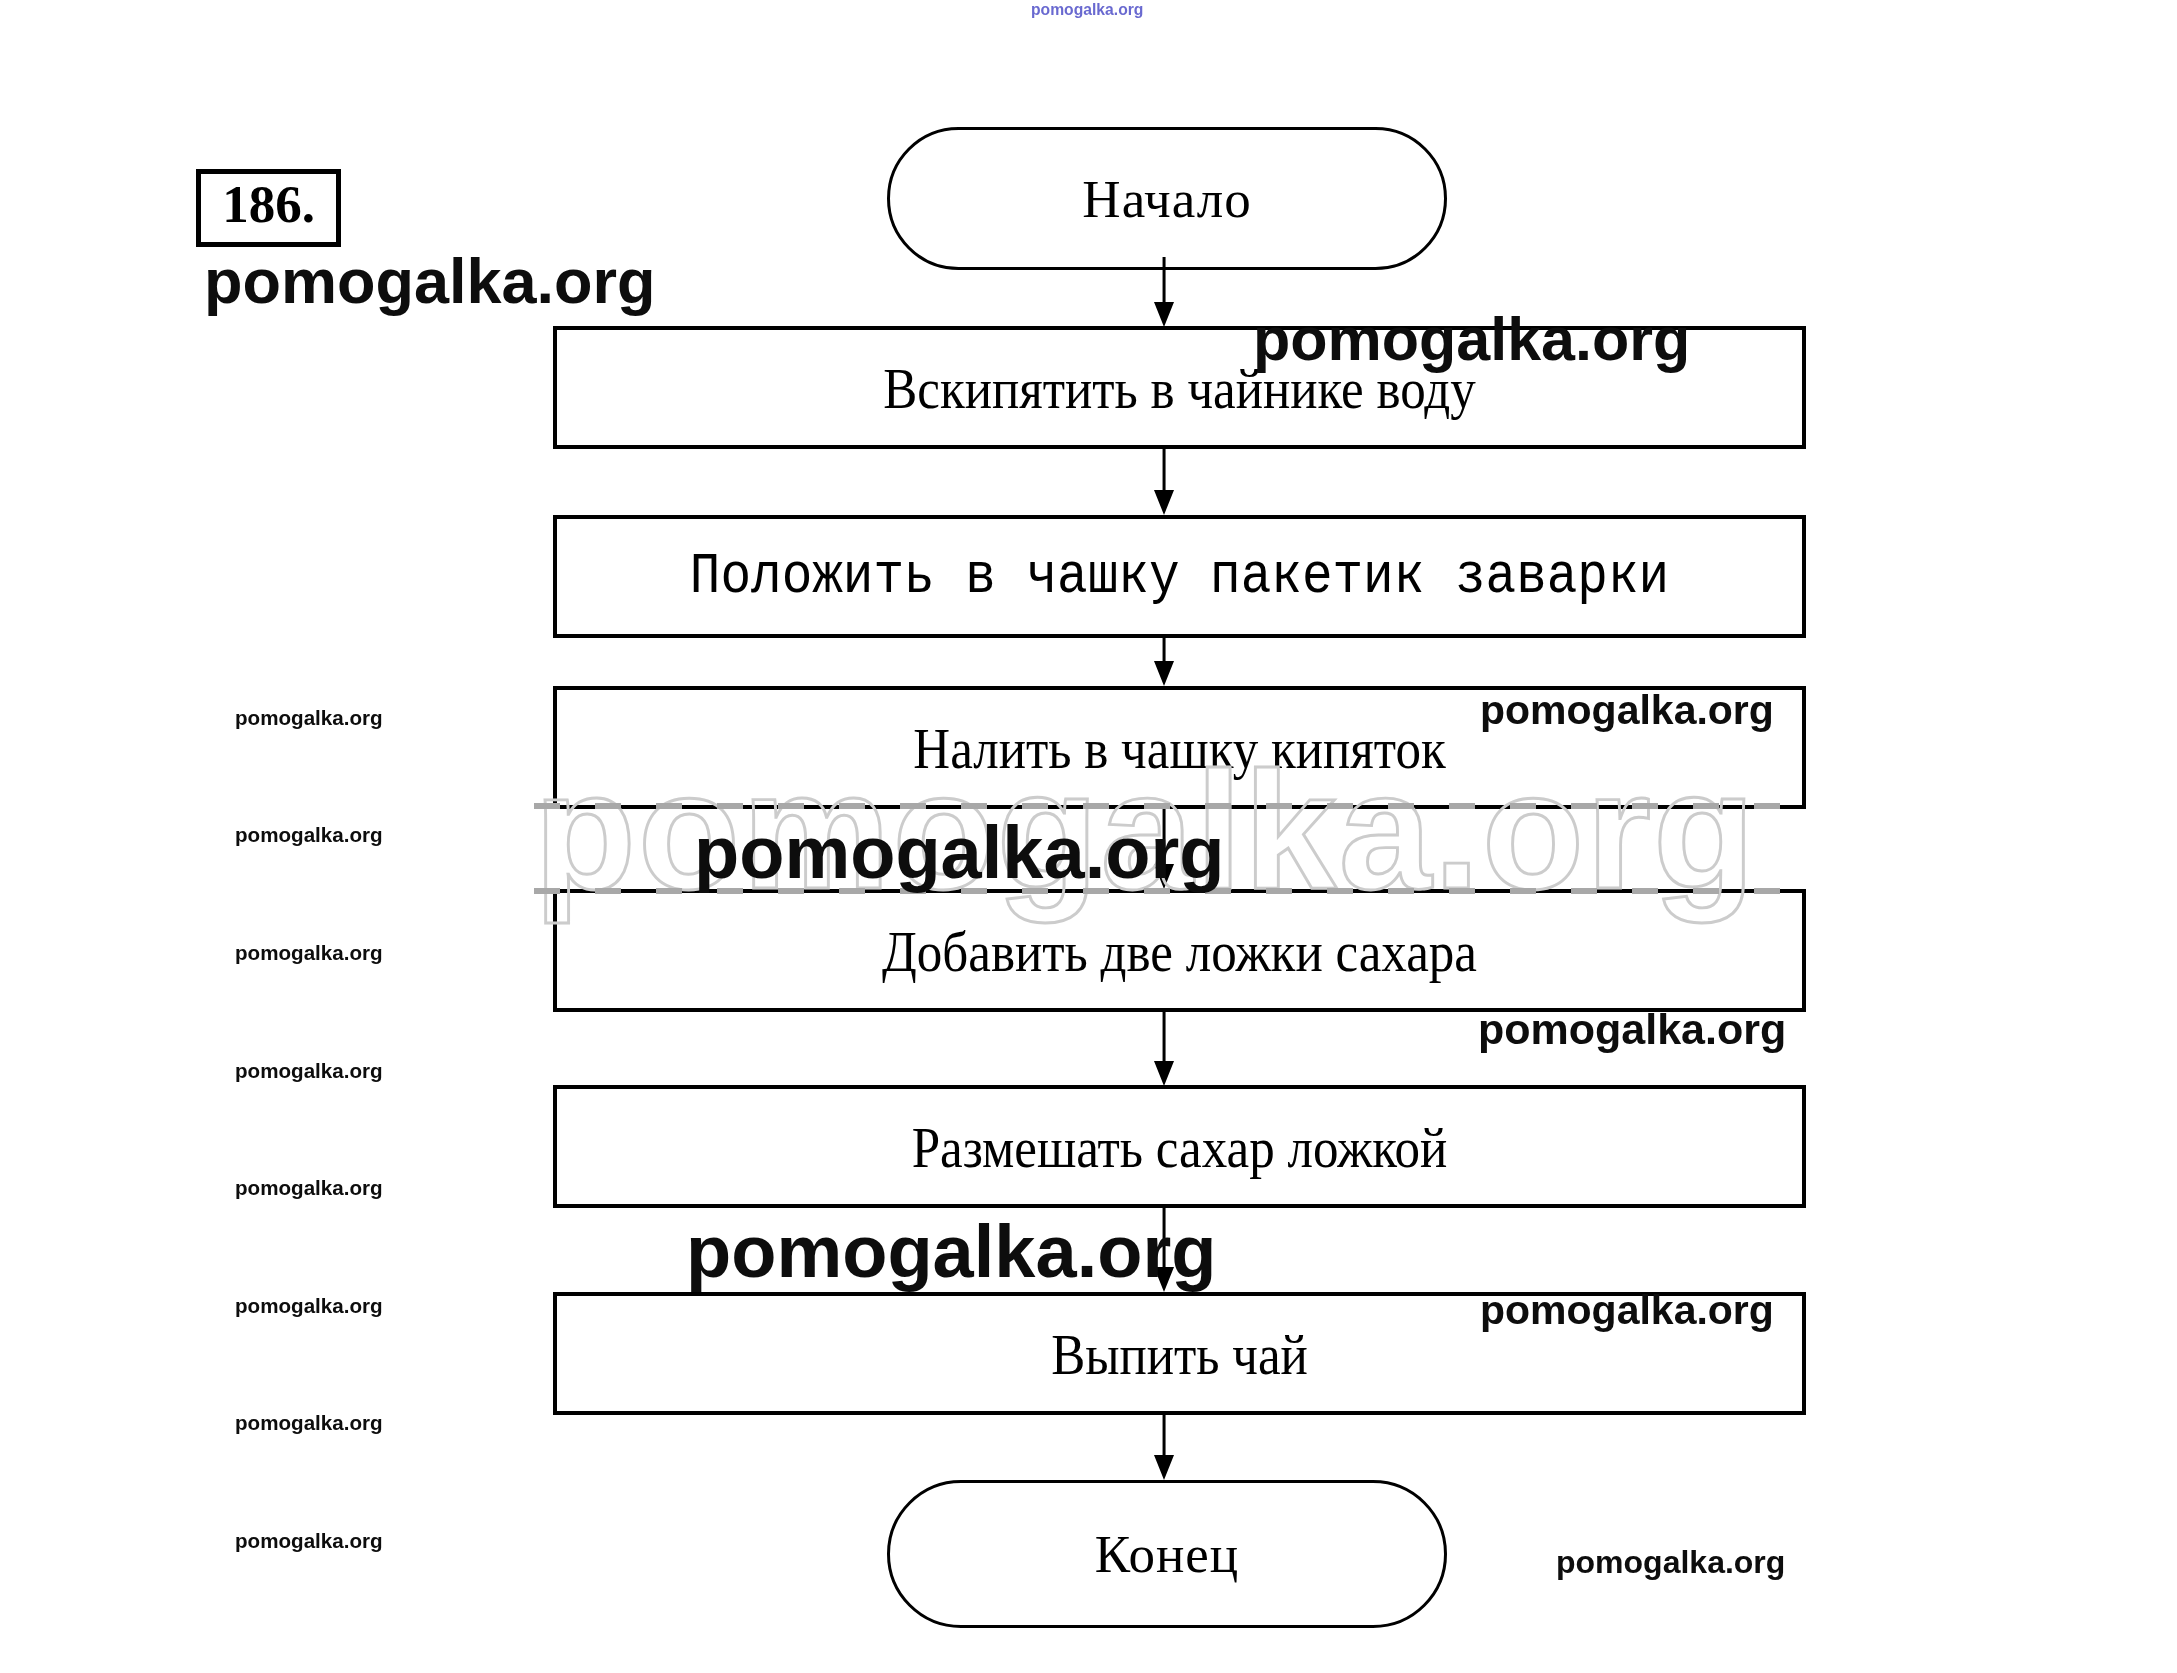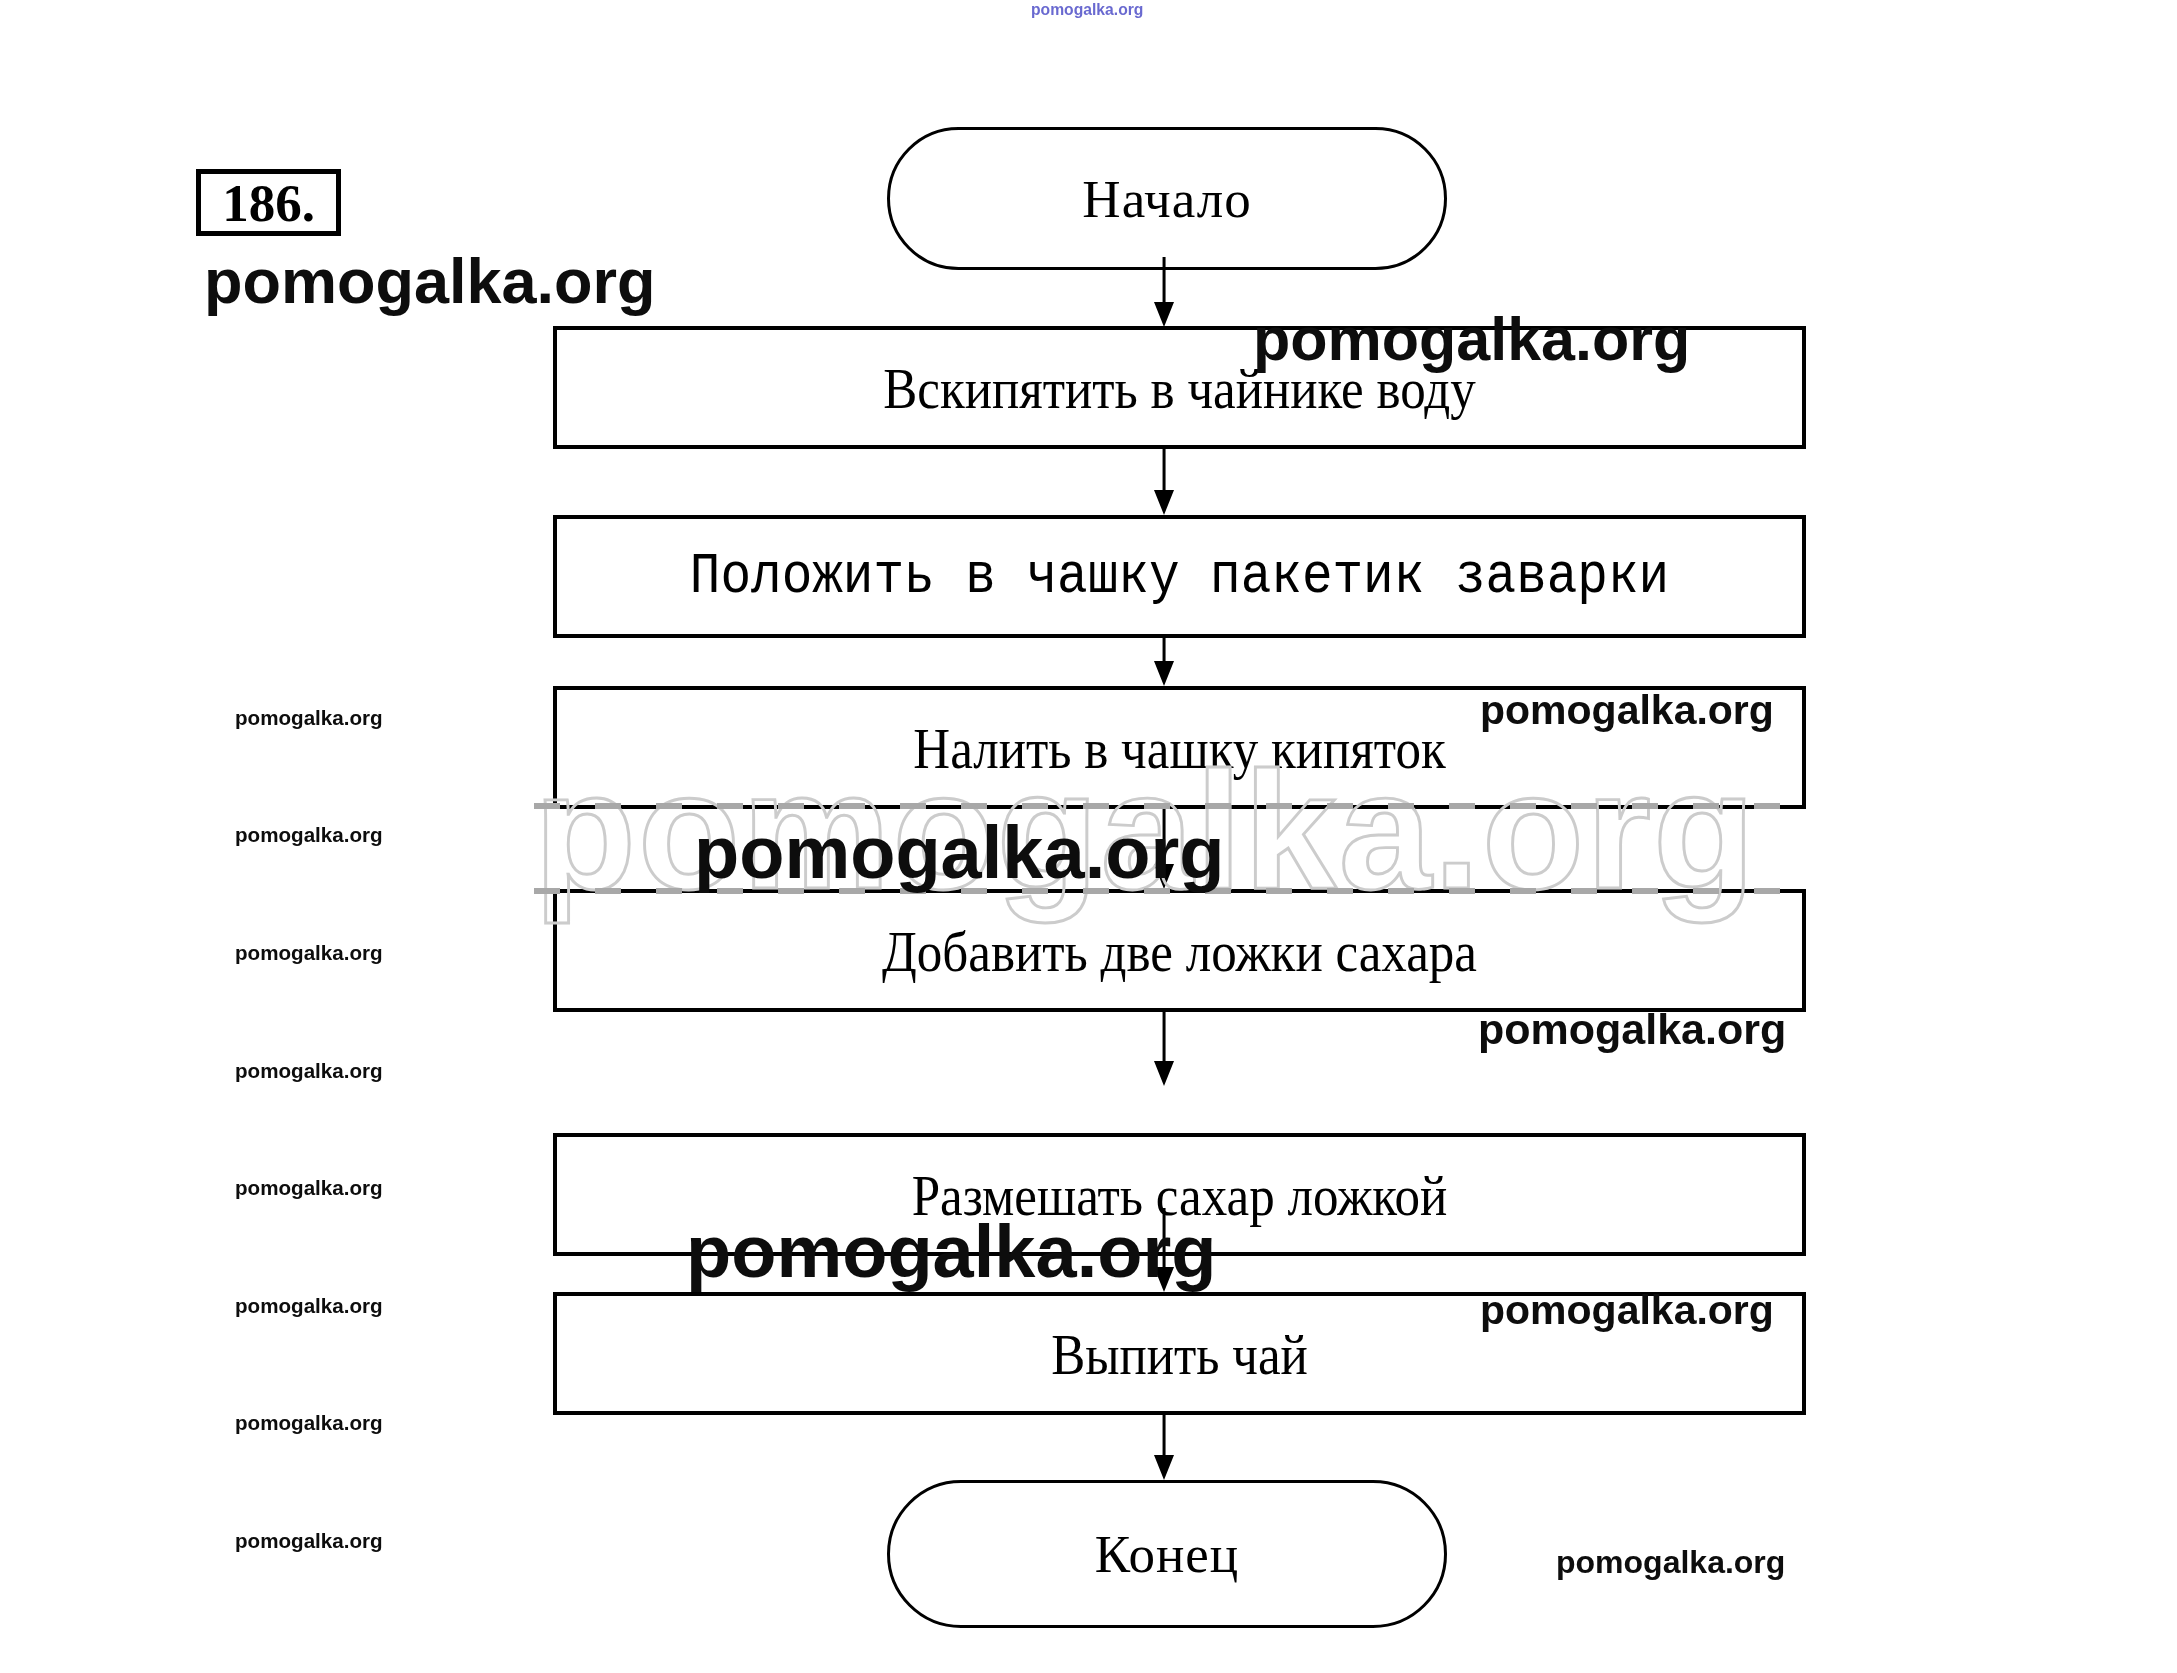--- a/index.html
+++ b/index.html
@@ -78,24 +78,24 @@
   }
   .dash-overlay{
     position:absolute;
     left:534px;width:1253px;height:5.9px;
     background:repeating-linear-gradient(90deg,#a8a8a8 0 25.5px,transparent 25.5px 61px);
     z-index:4;
   }
   
   .badge{
     position:absolute;left:196px;top:169px;
-    width:145px;height:67px;
+    width:145px;height:78px;
     border:5.9px solid #000;
     box-sizing:border-box;
-    display:flex;align-items:center;justify-content:center;
+    display:flex;justify-content:center;
     z-index:2;
   }
   .badge .lbl{
     font-size:53px;font-weight:700;color:#000;
     font-family:"Liberation Serif", serif;
   }
 </style>
 </head>
 <body>
 
@@ -147,21 +147,21 @@
   </div>
   <div class="step" style="top:515px;font-family:Liberation Mono, monospace;">
     <span class="lbl">Положить в чашку пакетик заварки</span>
   </div>
   <div class="step" style="top:686px;">
     <span class="lbl">Налить в чашку кипяток</span>
   </div>
   <div class="step" style="top:889px;">
     <span class="lbl">Добавить две ложки сахара</span>
   </div>
-  <div class="step" style="top:1085px;margin-top:48px;">
+  <div class="step" style="top:1085px;">
     <span class="lbl">Размешать сахар ложкой</span>
   </div>
   <div class="step" style="top:1292px;">
     <span class="lbl">Выпить чай</span>
   </div>
 
   <div class="terminal" style="left:887px;top:1480px;width:554px;height:142px;">
     <span class="lbl">Конец</span>
   </div>
 

